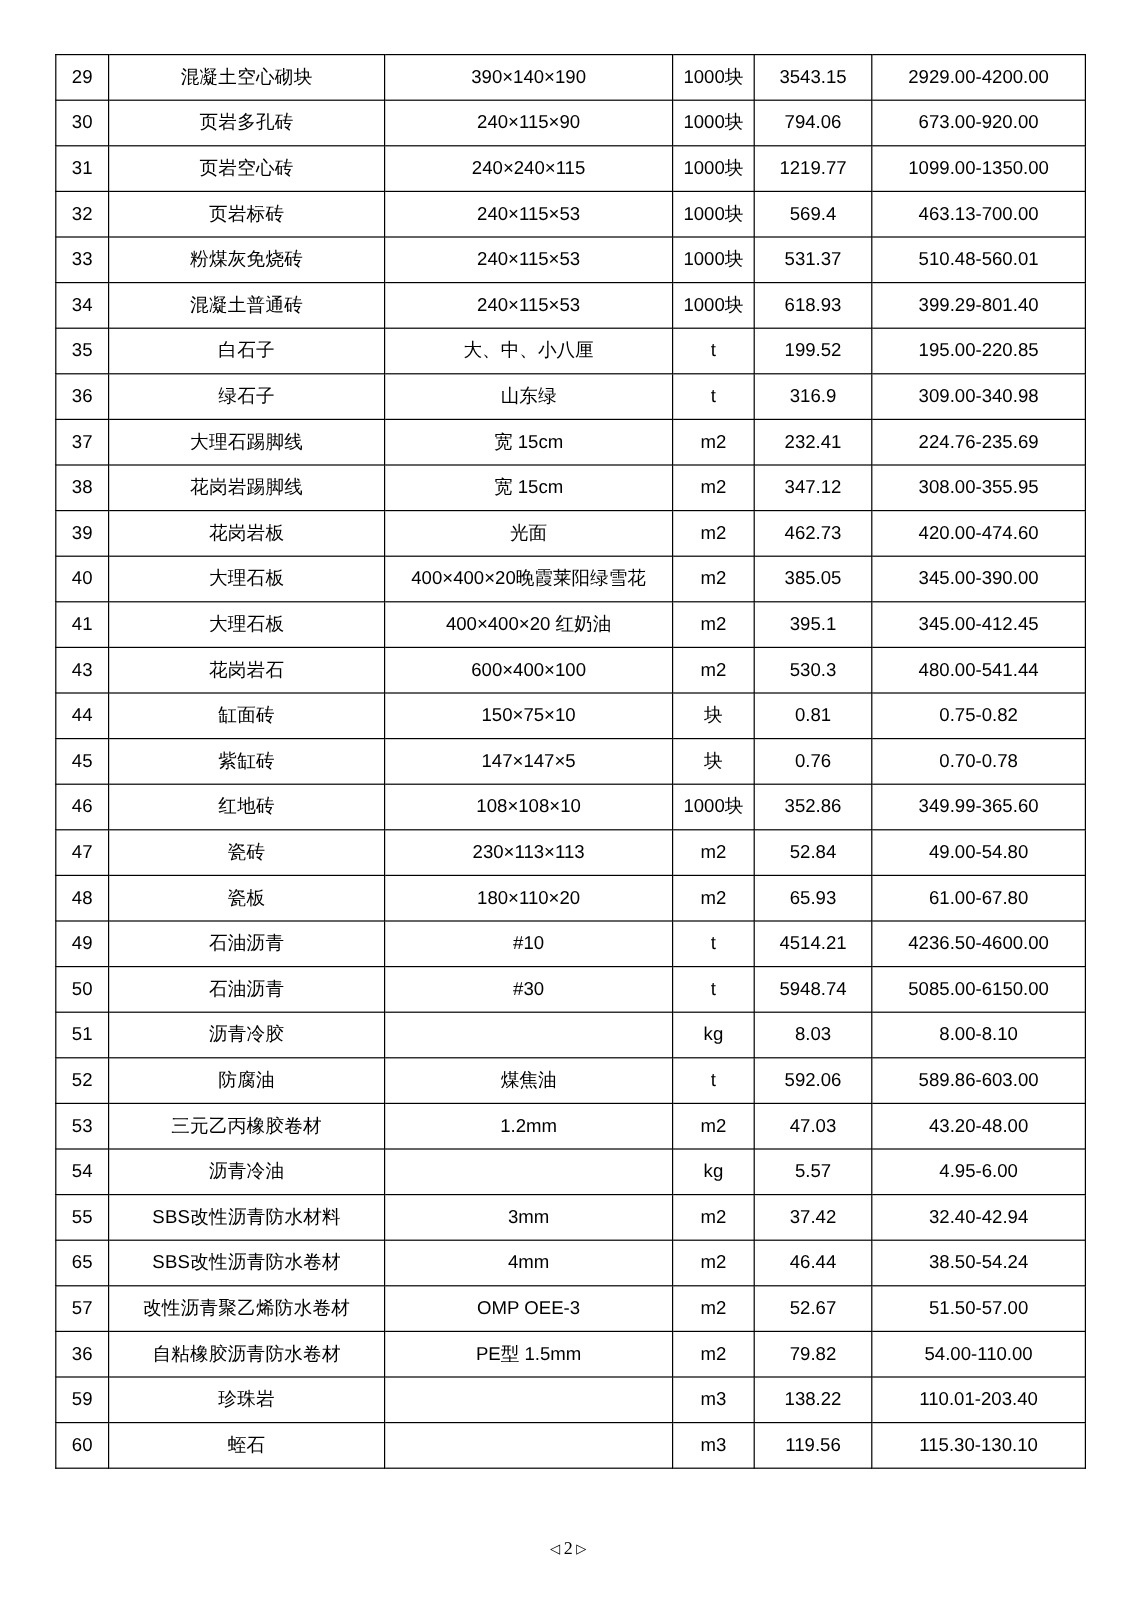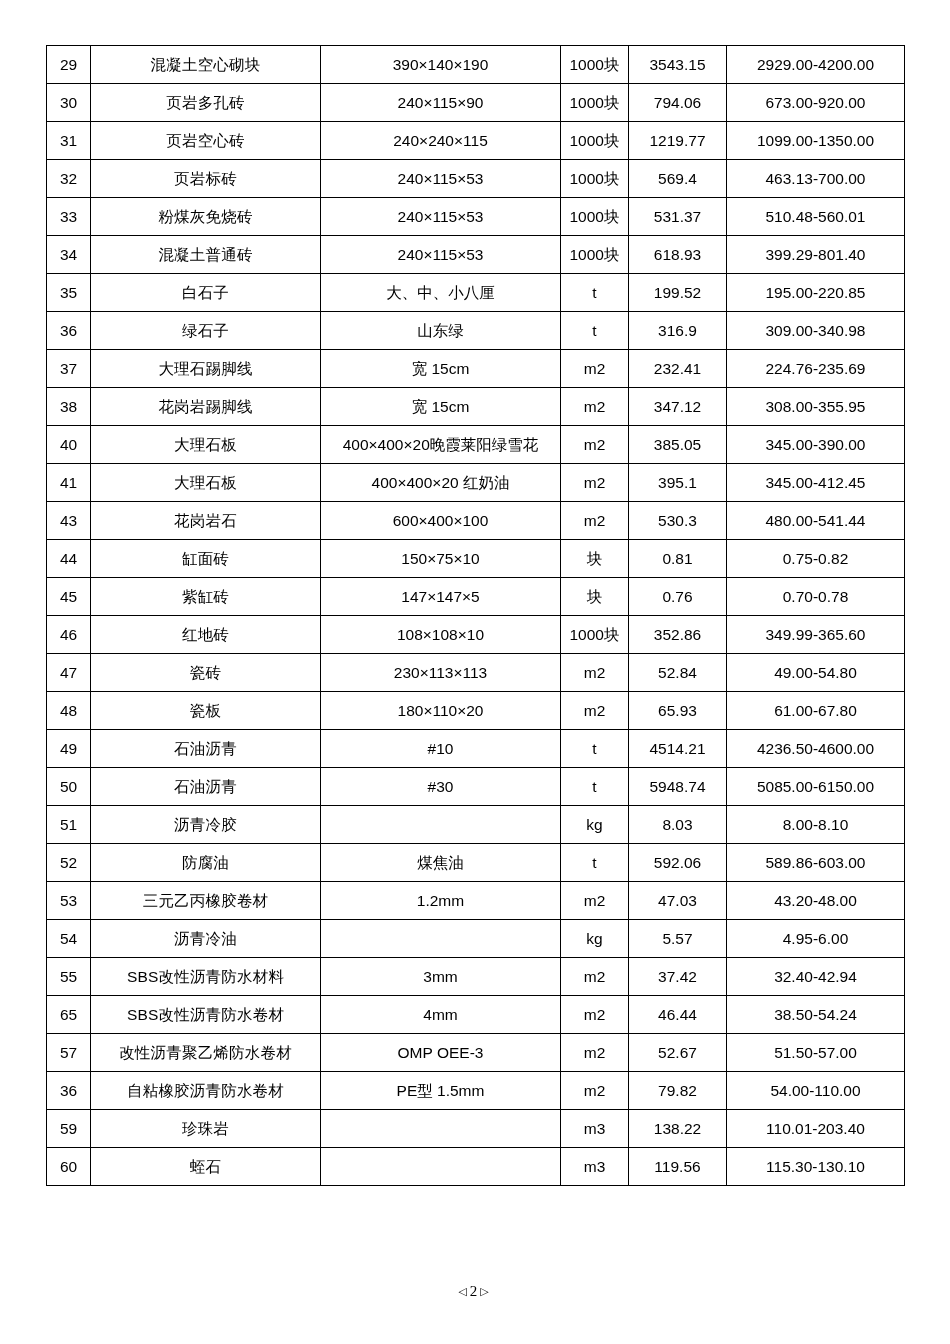--- a/index.html
+++ b/index.html
@@ -168,20 +168,28 @@
           </tr>
           <tr>
             <td class="cell-no">38</td>
             <td class="cell-name">花岗岩踢脚线</td>
             <td class="cell-spec">宽 15cm</td>
             <td class="cell-unit">m2</td>
             <td class="cell-price">347.12</td>
             <td class="cell-range">308.00-355.95</td>
           </tr>
           <tr>
+            <td class="cell-no">39</td>
+            <td class="cell-name">花岗岩板</td>
+            <td class="cell-spec">光面</td>
+            <td class="cell-unit">m2</td>
+            <td class="cell-price">462.73</td>
+            <td class="cell-range">420.00-474.60</td>
+          </tr>
+          <tr>
             <td class="cell-no">40</td>
             <td class="cell-name">大理石板</td>
             <td class="cell-spec">400×400×20晚霞莱阳绿雪花</td>
             <td class="cell-unit">m2</td>
             <td class="cell-price">385.05</td>
             <td class="cell-range">345.00-390.00</td>
           </tr>
           <tr>
             <td class="cell-no">41</td>
             <td class="cell-name">大理石板</td>

